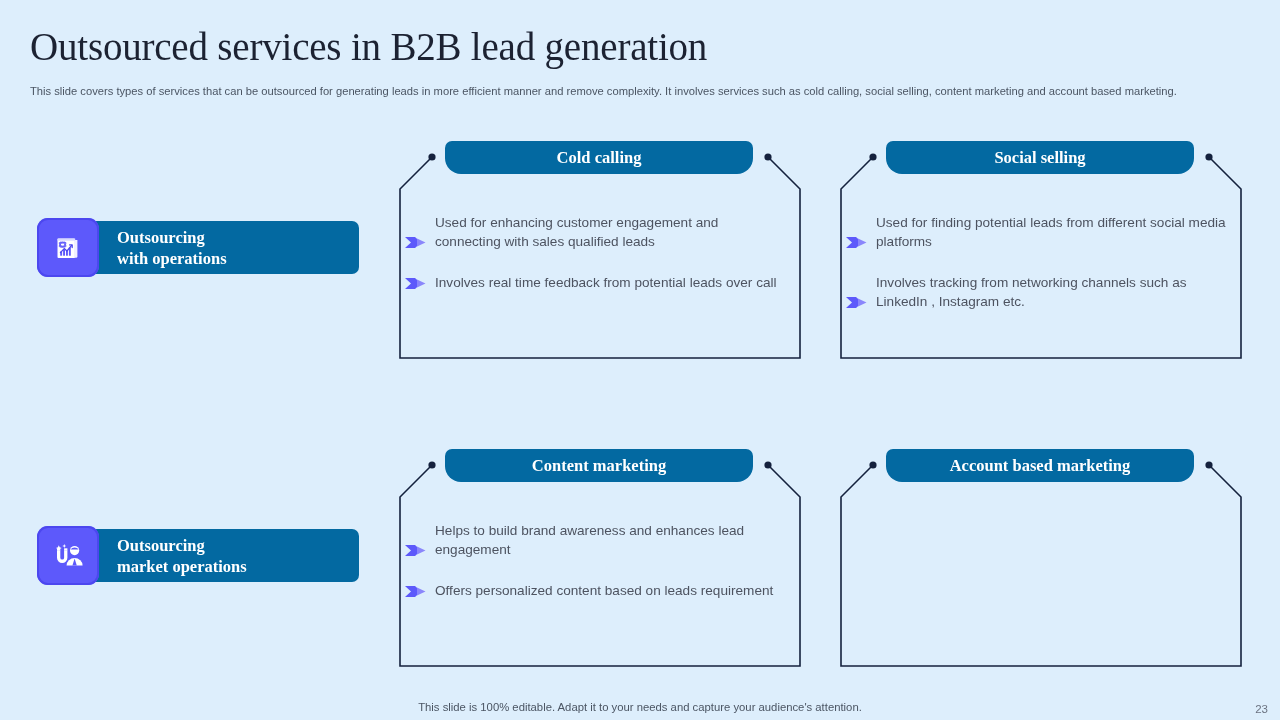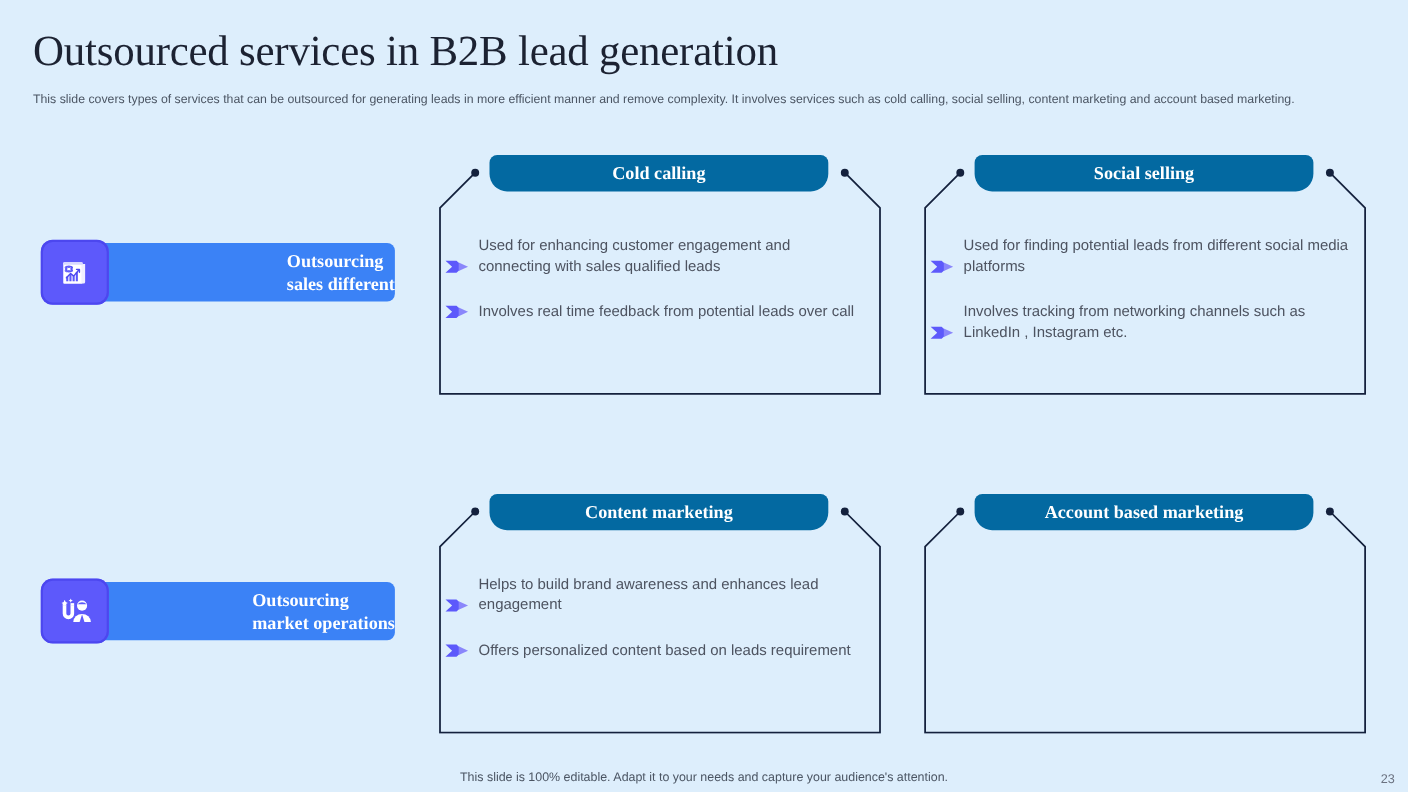--- a/index.html
+++ b/index.html
@@ -44,25 +44,24 @@
     font-size: 11.2px;
     line-height: 16px;
     color: #4b5563;
   }
 
   
   .cat-label {
     position: absolute;
     width: 320px;
     height: 53px;
-    background: #3b82f6;
+    background: #0369a1;
     border-radius: 7px;
     display: flex;
     align-items: center;
-    justify-content: flex-end;
   }
   .cat-label.l1 { left: 39px; top: 221px; }
   .cat-label.l2 { left: 39px; top: 529px; }
 
   .cat-tile {
     position: absolute;
     left: -2px;
     top: -3px;
     width: 62px;
     height: 59px;
@@ -194,21 +193,21 @@
         </g>
         <path d="M9.4 21.6 L13.2 17.6 L16.0 20.0 L20.6 14.4" stroke="#4c47ef" stroke-width="1.3" fill="none" stroke-linecap="round" stroke-linejoin="round"></path>
         <path d="M18.6 13.9 h2.6 v2.6" stroke="#4c47ef" stroke-width="1.3" fill="none" stroke-linecap="round" stroke-linejoin="round"></path>
         <circle cx="11.6" cy="13.6" r="2.6" fill="none" stroke="#5d59fb" stroke-width="1.1"></circle>
         <ellipse cx="11.6" cy="13.6" rx="3.9" ry="1.6" fill="none" stroke="#5d59fb" stroke-width="0.8" transform="rotate(30 11.6 13.6)"></ellipse>
         <ellipse cx="11.6" cy="13.6" rx="3.9" ry="1.6" fill="none" stroke="#5d59fb" stroke-width="0.8" transform="rotate(-30 11.6 13.6)"></ellipse>
       </svg>
     </div>
     <div class="cat-text">
       <span>Outsourcing</span>
-      <span>sales different</span>
+      <span>with operations</span>
     </div>
   </div>
 
   <div class="cat-label l2">
     <div class="cat-tile">
       <svg width="38" height="34" viewBox="0 0 38 34" aria-hidden="true">
         <path d="M8.0 11.5 v7.2 a5.2 5.2 0 0 0 10.4 0 v-7.2 h-3.3 v7.2 a1.9 1.9 0 0 1 -3.8 0 v-7.2 z" fill="#ffffff"></path>
         <rect x="8.0" y="9.3" width="3.3" height="2.4" fill="#ffffff"></rect>
         <rect x="15.1" y="9.3" width="3.3" height="2.4" fill="#ffffff"></rect>
         <path d="M9.8 6.2 l0.9 2.0 l2.0 0.9 l-2.0 0.9 l-0.9 2.0 l-0.9 -2.0 l-2.0 -0.9 l2.0 -0.9 z" fill="#ffffff"></path>

